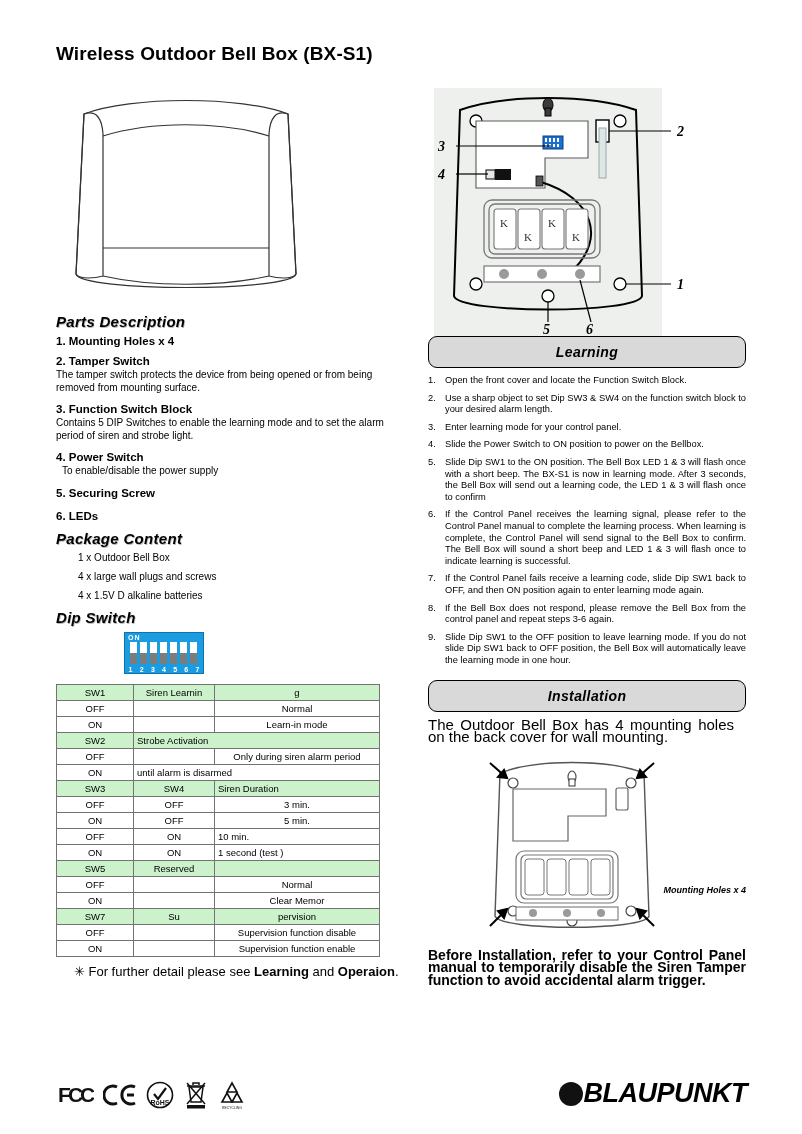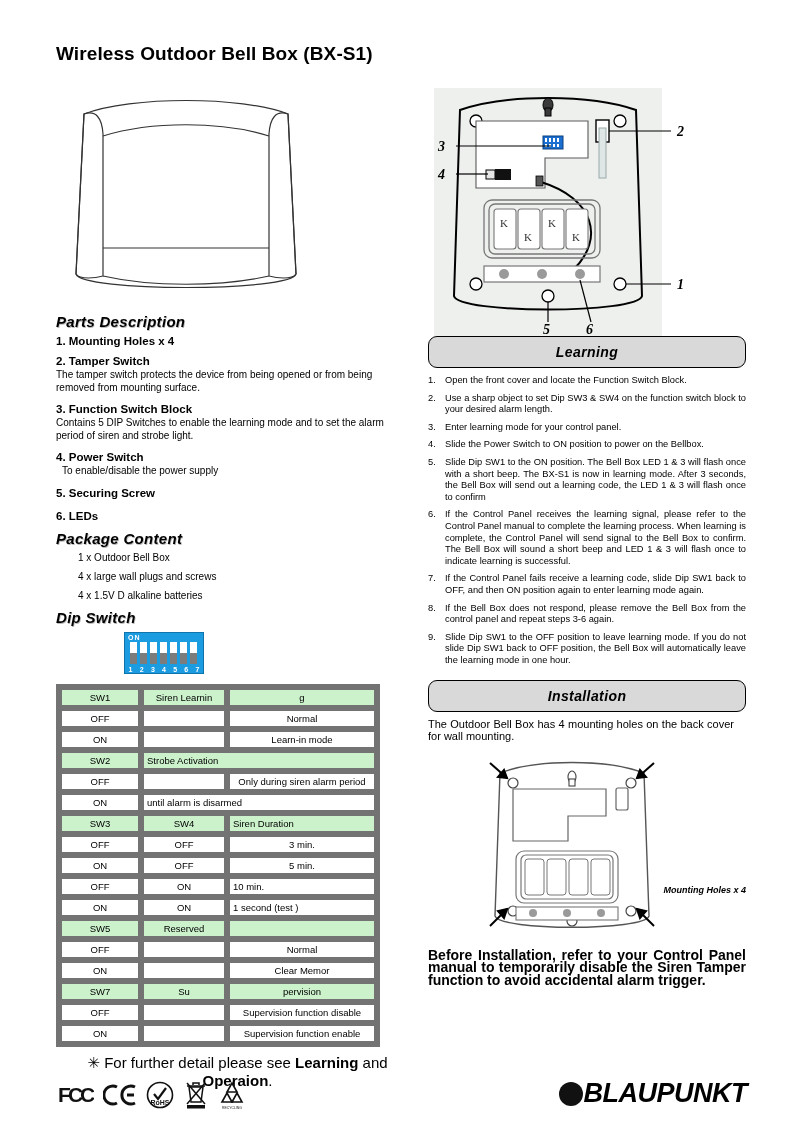--- a/index.html
+++ b/index.html
@@ -67,21 +67,21 @@
     display:flex;justify-content:space-around;
   }
 
   
   table.swtable{
     border-collapse:collapse;
     width:324px;margin-top:4px;
     font-size:9.5px;
   }
   table.swtable td{
-    border:6px solid #737373;
+    border:1px solid #737373;
     height:15px;padding:0 3px;
     vertical-align:middle;
     white-space:nowrap;
   }
   tr.hdr td{background:#ccf2cc;}
   td.c{text-align:center;}
   td.l{text-align:left;}
 
   
   .banner{
@@ -94,21 +94,21 @@
   }
   ol.steps{margin:0;padding:0;list-style:none;}
   ol.steps li{
     font-size:9.3px;line-height:11.6px;
     margin:0 0 6px 0;
     padding-left:17px;position:relative;
     text-align:justify;
   }
   ol.steps li .n{position:absolute;left:0;top:0;}
   p.note{
-    font-size:11px;line-height:11.6px;margin:0 12px 8px 0;text-align:justify;
+    font-size:15px;line-height:11.6px;margin:0 12px 8px 0;text-align:justify;
   }
   p.warn{
     font-size:14px;line-height:12.5px;margin:8px 0 0 0;
     font-weight:bold;text-align:justify;
   }
   .install-img{width:318px;height:190px;position:relative;}
   .mh-label{
     position:absolute;right:0px;top:134px;
     font-size:9px;font-weight:bold;font-style:italic;line-height:11px;
   }
@@ -298,21 +298,21 @@
           <td class="c">Supervision function disable</td>
         </tr>
         <tr>
           <td class="c">ON</td>
           <td class="c"></td>
           <td class="c">Supervision function enable</td>
         </tr>
       </tbody>
     </table>
 
-    <p style="font-size:15px;margin:7px 0 0 18px;text-align:center;">
+    <p style="font-size:13px;margin:7px 0 0 18px;">
       <span>✳ For further detail please see </span><b>Learning</b><span> and </span><b>Operaion</b><span>.</span>
     </p>
   </div>
 
   <div class="col-right">
 
     <div style="position:relative;width:318px;height:248px;">
       <svg width="318" height="248" viewBox="0 0 318 248">
         <rect x="6" y="0" width="228" height="248" fill="#eef0ee"></rect>
         <g fill="none" stroke="#000" stroke-width="2">

